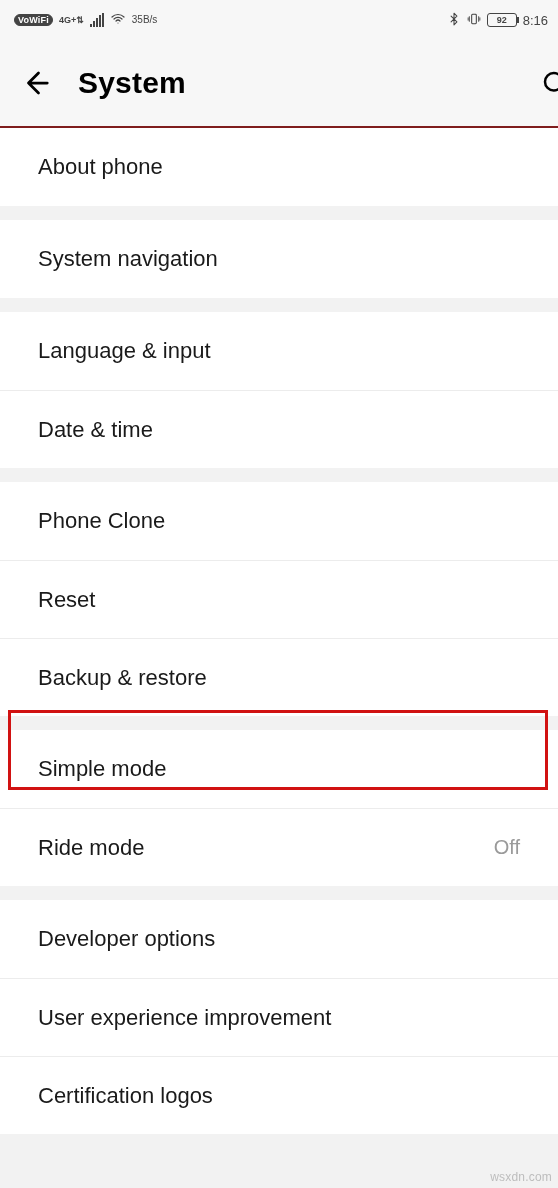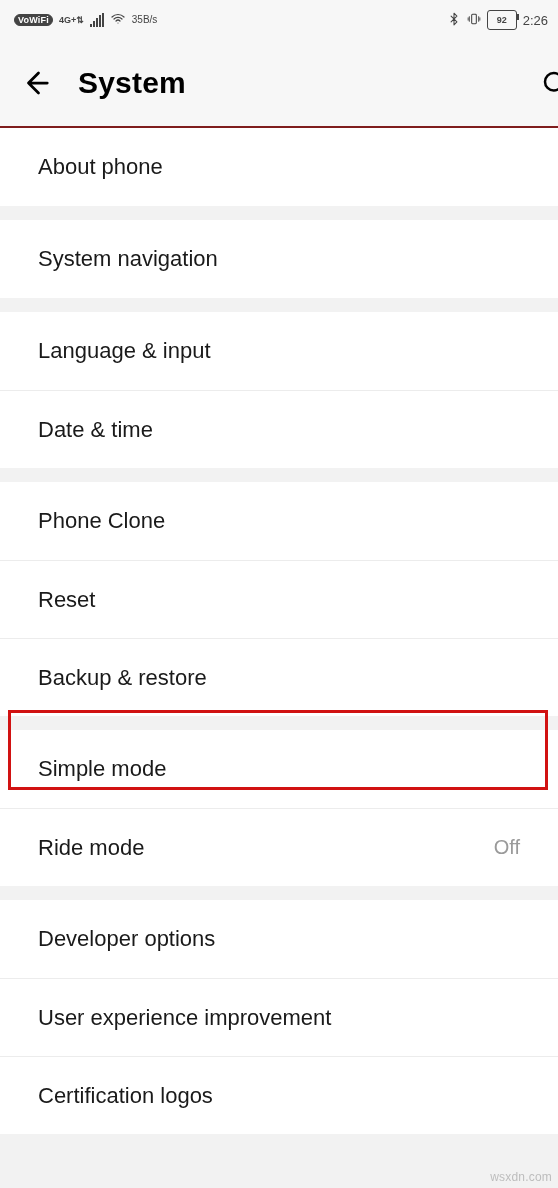--- a/index.html
+++ b/index.html
@@ -30,21 +30,21 @@
     color:#fff;
   }
   .sig-stack { display:flex; flex-direction:row; align-items:flex-start; line-height:9px; font-size:9px; font-weight:600;}
   .net-col { display:flex; flex-direction:row; align-items:center; line-height:10px; font-size:10px; }
   .bars { display:flex; align-items:flex-end; gap:1px; height:13px;}
   .bars span{ width:2px; background:#444; display:block;}
   .b1{height:3px}.b2{height:6px}.b3{height:9px}.b4{height:12px}.b5{height:14px}
   .wifi-ico { width:16px; height:16px; }
   .bt-ico, .vib-ico { width:14px; height:14px; }
   .batt {
-    border:1.5px solid #444; border-radius:3px; width:30px; height:20px;
+    border:1.5px solid #444; border-radius:3px; width:30px; height:14px;
     font-size:9px; display:flex; align-items:center; justify-content:center;
     font-weight:600; position:relative;
   }
   .batt::after{ content:""; position:absolute; right:-3px; top:3px; width:2px; height:6px; background:#444;}
   .app-bar {
     height: 88px;
     background: #f7f7f7;
     display:flex; align-items:center;
     padding:0 0 0 12px;
     gap:18px;
@@ -120,21 +120,21 @@
           <path d="M7 7l10 10-5 5V2l5 5L7 17" stroke="#444" stroke-width="1.8" fill="none" stroke-linejoin="round" stroke-linecap="round"></path>
         </svg>
     </span>
     <span>
       <svg class="vib-ico" viewBox="0 0 24 24">
           <rect x="8" y="4" width="8" height="16" rx="1.5" stroke="#444" stroke-width="1.8" fill="none"></rect>
           <path d="M4 8v8M2 10v4M20 8v8M22 10v4" stroke="#444" stroke-width="1.6" stroke-linecap="round"></path>
         </svg>
     </span>
     <span class="batt">92</span>
-    <span>2:26</span>
+    <span>8:16</span>
   </div>
 </div>
 
 <div class="app-bar">
   <div class="back-btn">
     <svg viewBox="0 0 24 24">
         <path d="M14 4l-8 8 8 8M6 12h15" stroke-linecap="round" stroke-linejoin="round"></path>
       </svg>
   </div>
   <div class="title">System</div>

